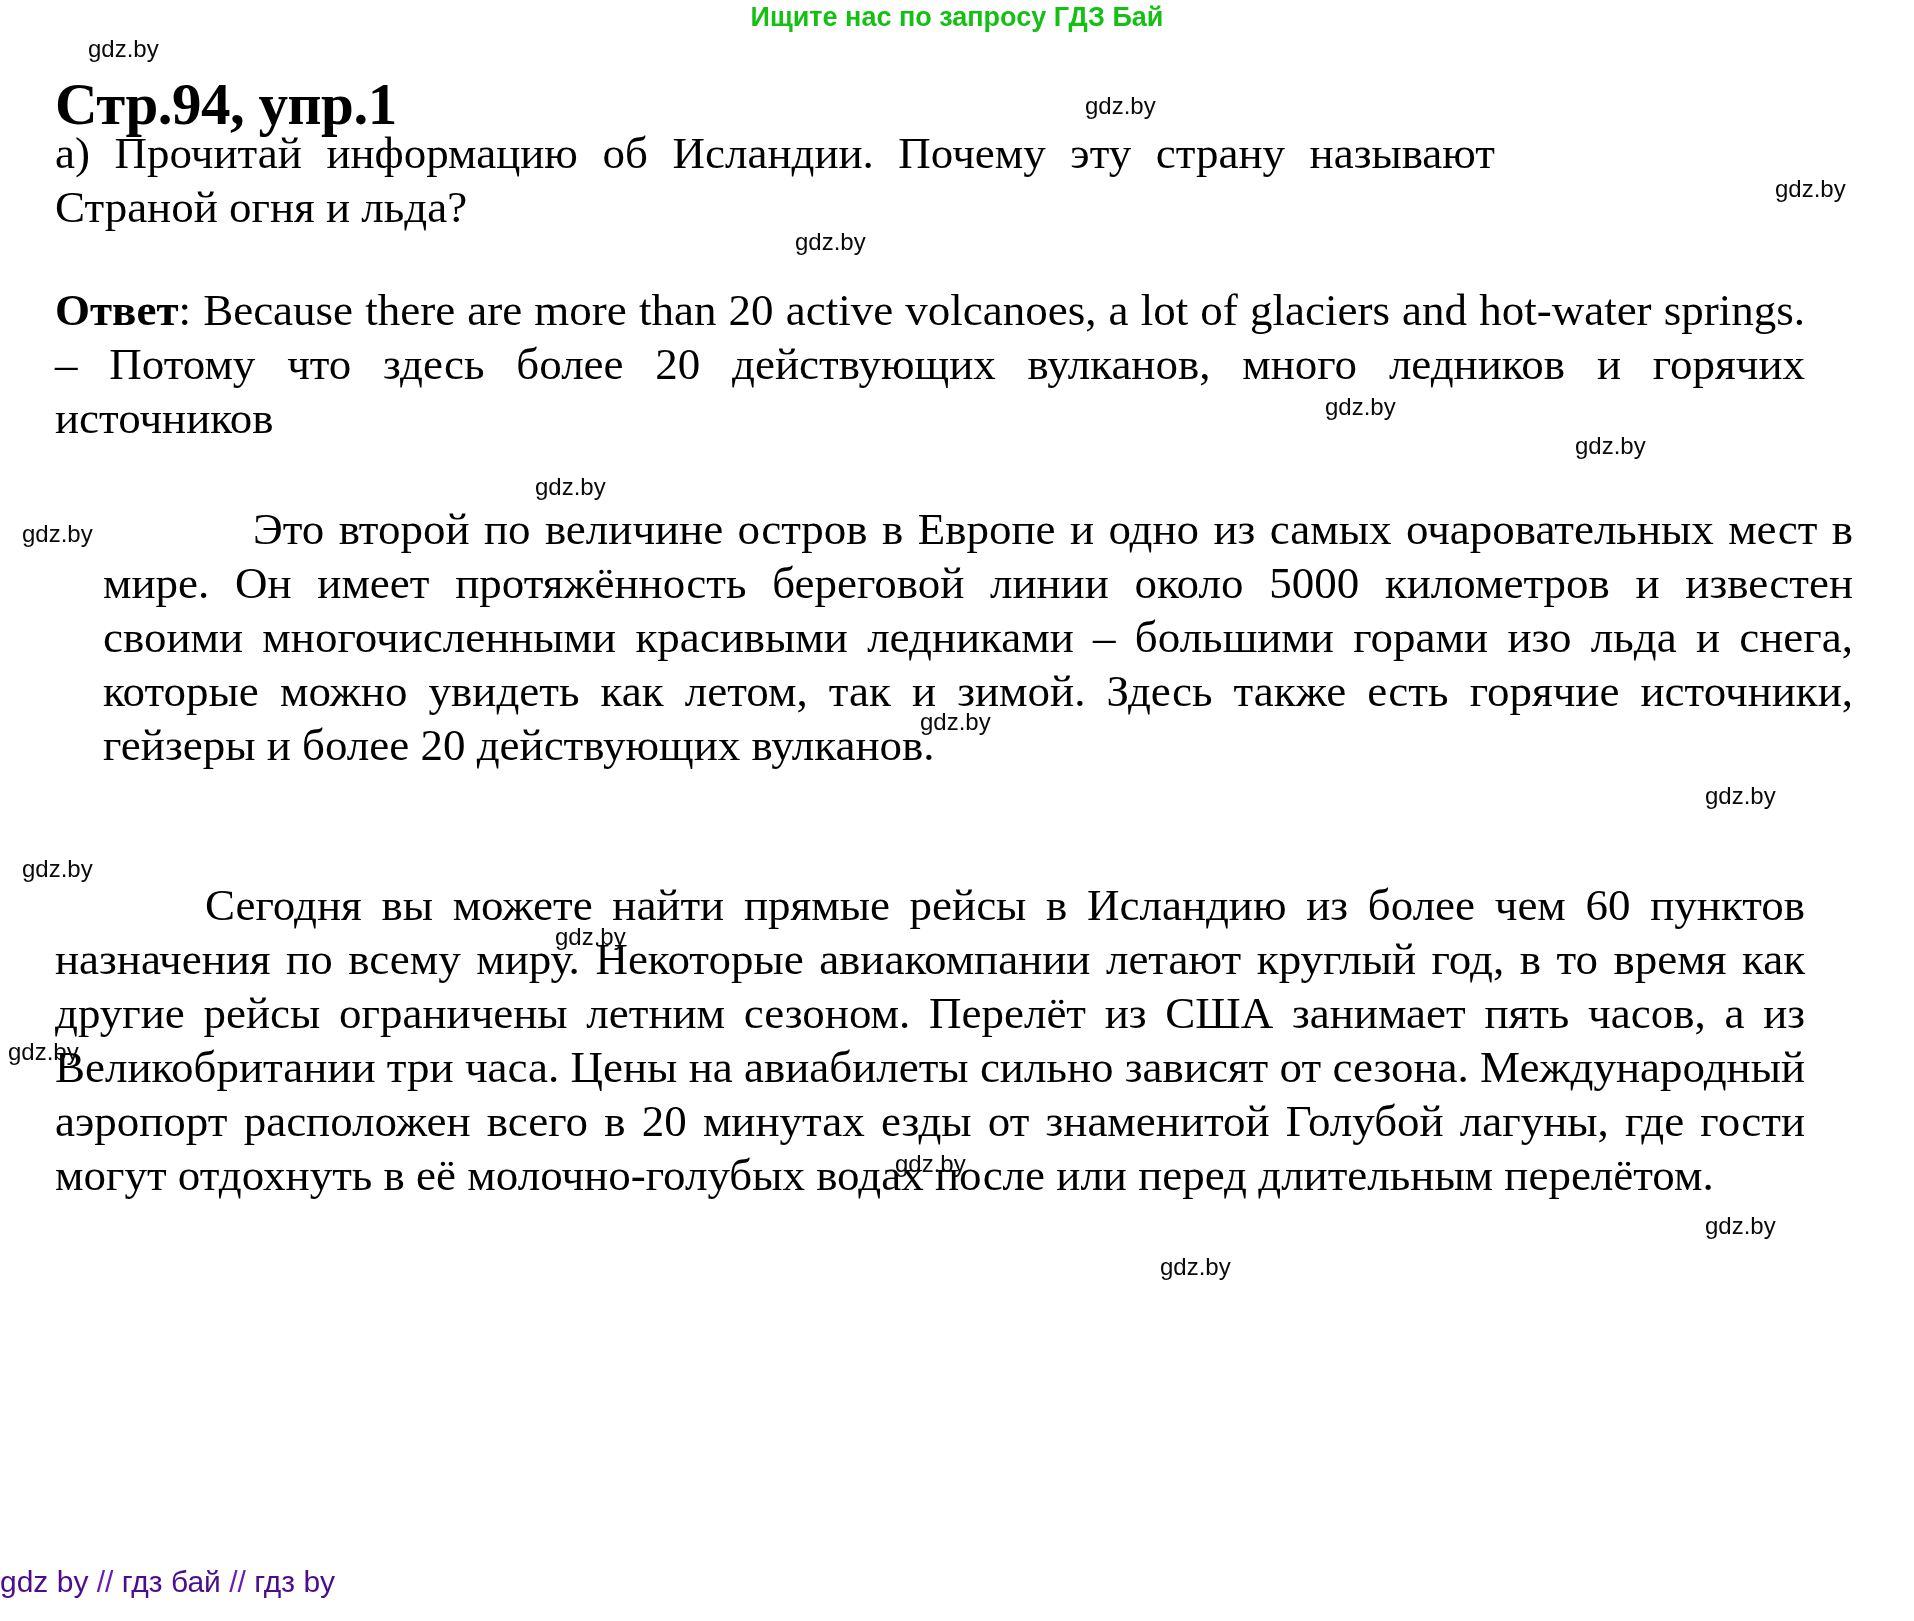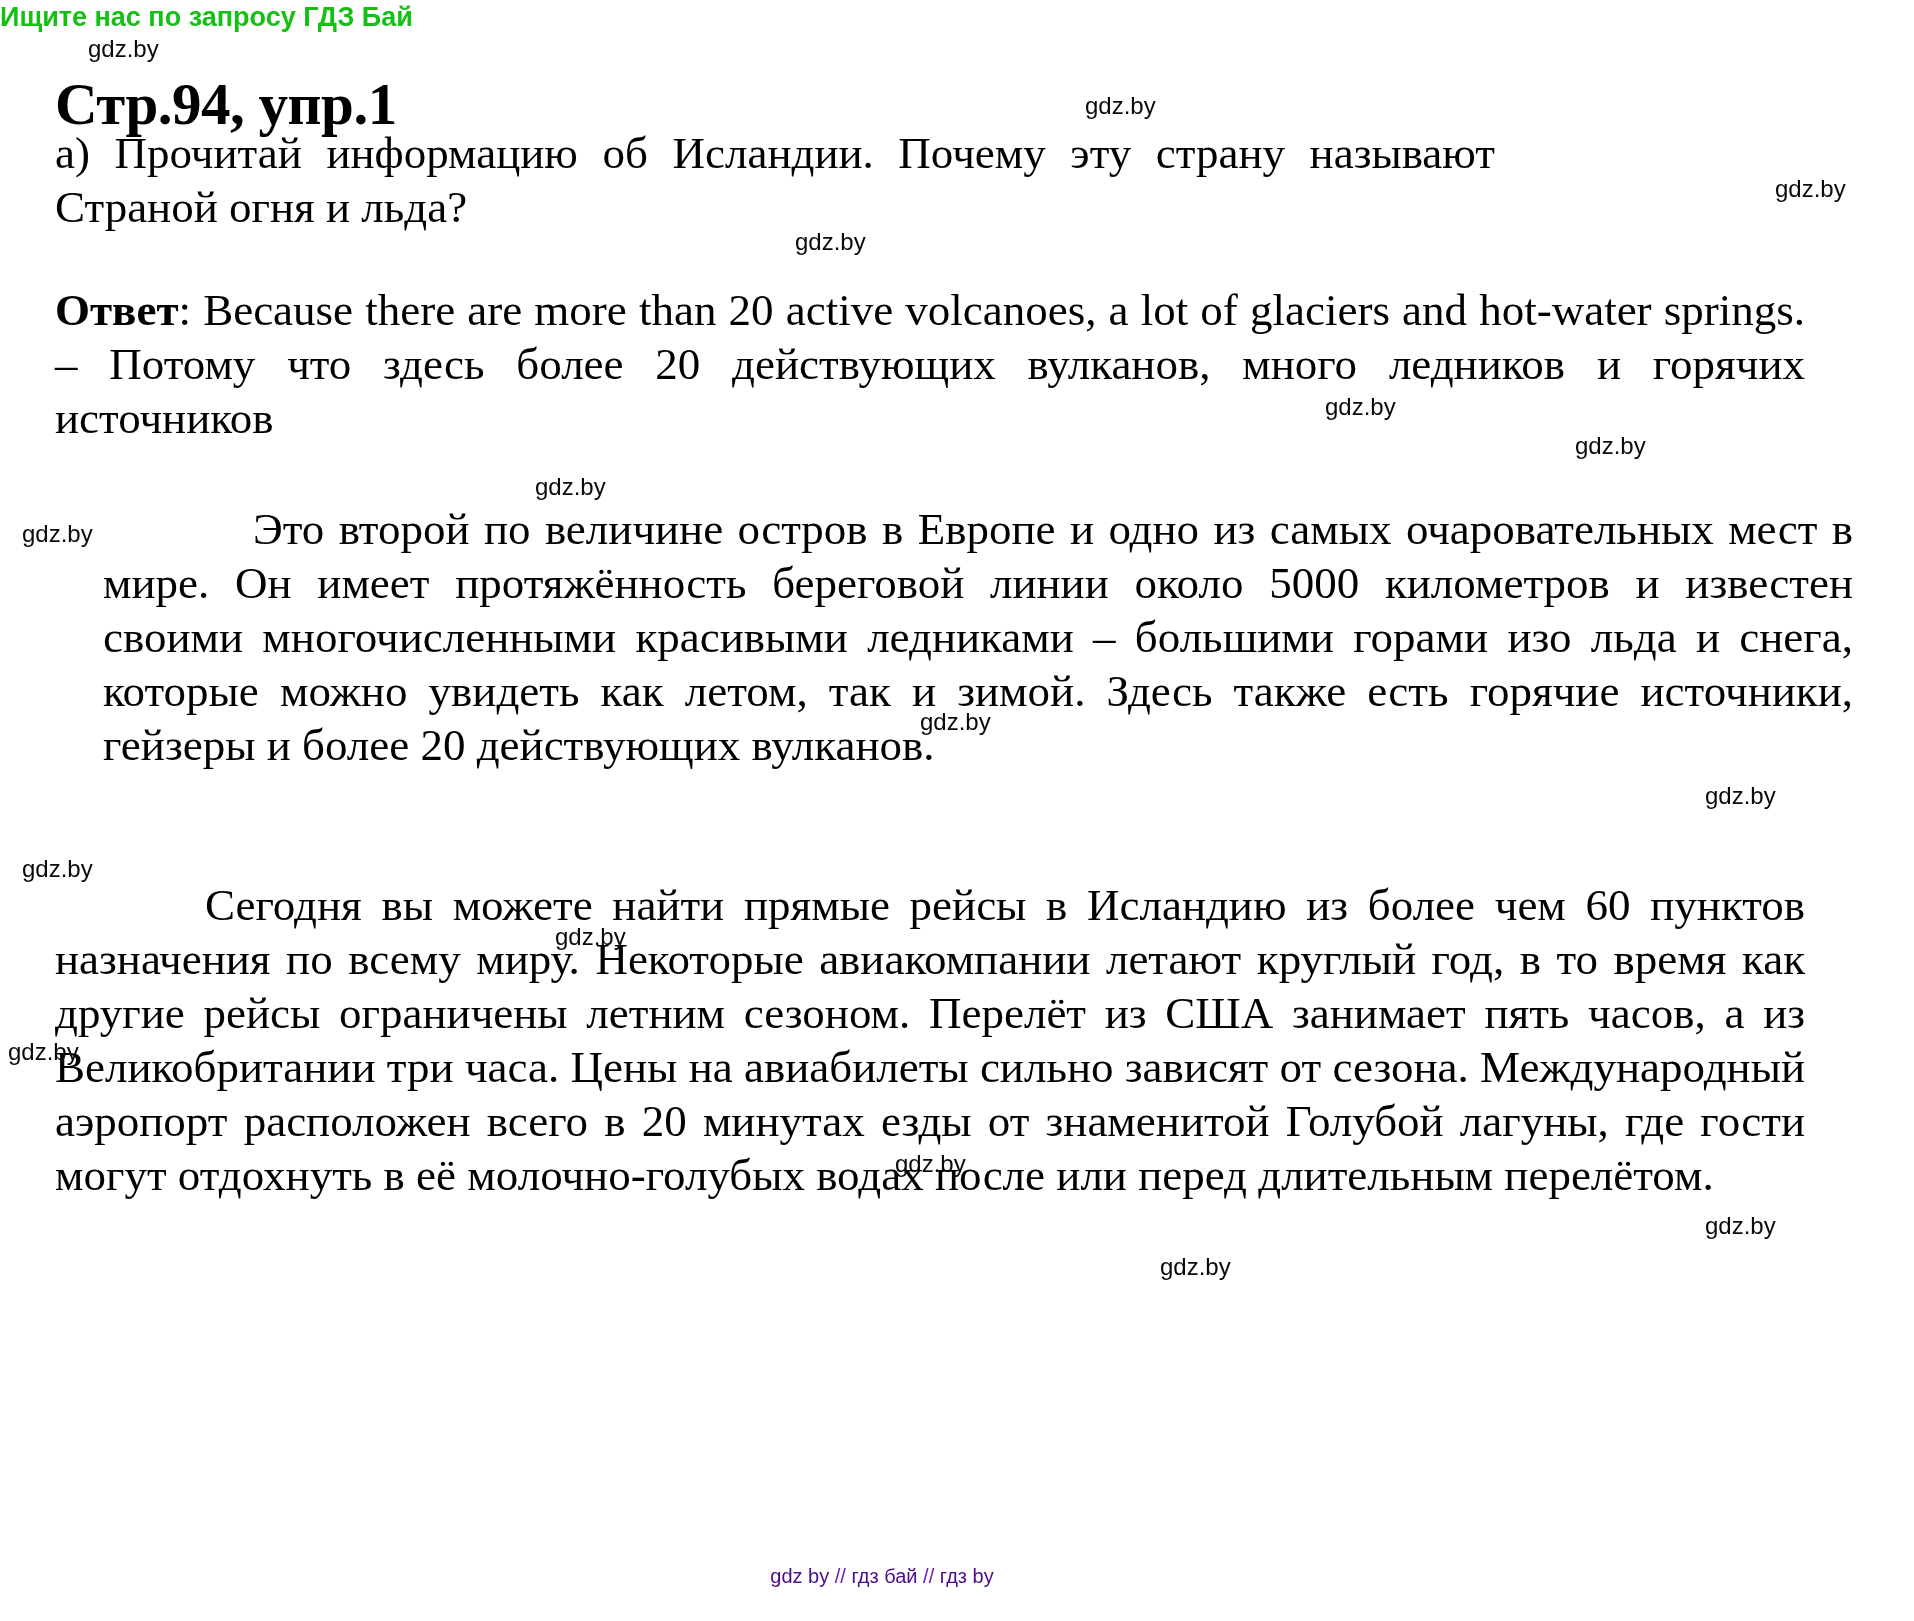--- a/index.html
+++ b/index.html
@@ -15,20 +15,21 @@
     color: #000000;
     overflow: hidden;
   }
 
   
   #promo-banner {
     position: absolute;
     top: 2px;
     left: 0;
     width: 1914px;
+    text-align: center;
     font-family: "Liberation Sans", "DejaVu Sans", sans-serif;
     font-size: 27px;
     font-weight: bold;
     color: #15c015;
     letter-spacing: 0px;
     white-space: nowrap;
   }
 
   
   #content {
@@ -98,23 +99,23 @@
     white-space: nowrap;
     pointer-events: none;
   }
 
   
   #footer-links {
     position: absolute;
     left: 0;
     top: 1565px;
     width: 1764px;
-    text-align: center;
+    text-align: left;
     font-family: "Liberation Sans", "DejaVu Sans", sans-serif;
-    font-size: 20px;
+    font-size: 30px;
     color: #4b0d8c;
     white-space: nowrap;
   }
   #footer-links .sep { color: #6a1bb5; }
 </style>
 </head>
 <body>
 
 <div id="promo-banner">Ищите нас по запросу ГДЗ Бай</div>
 

